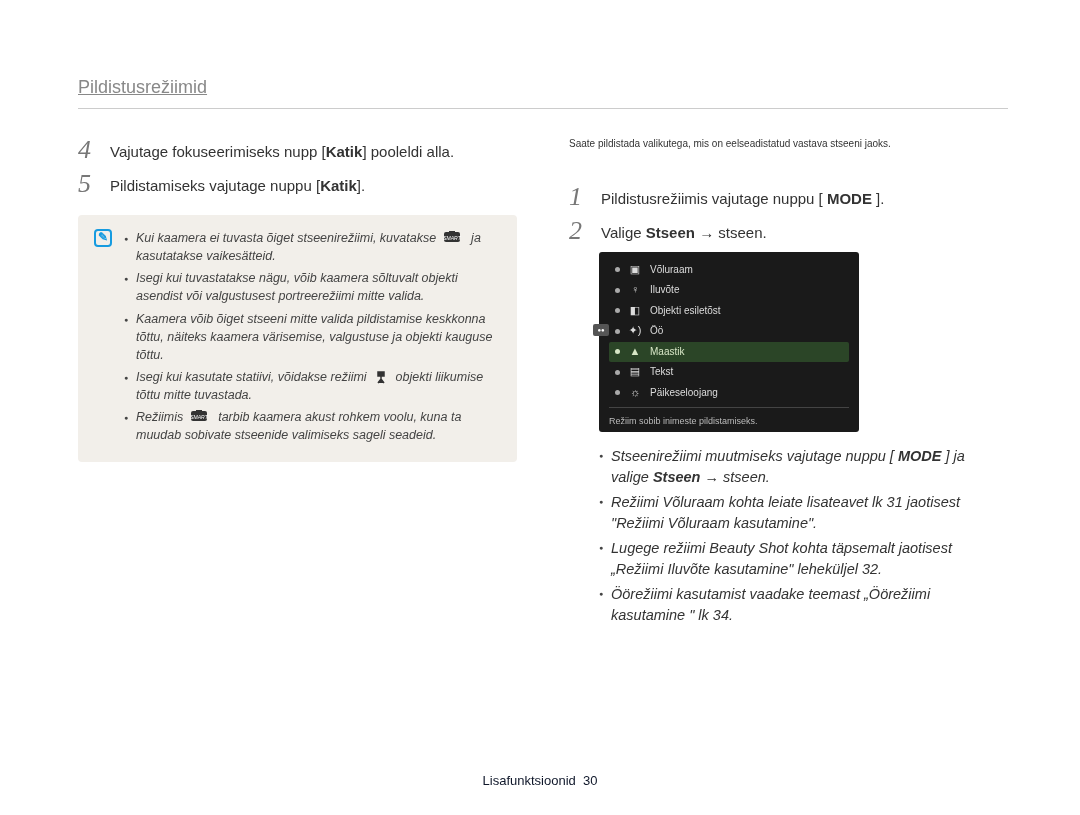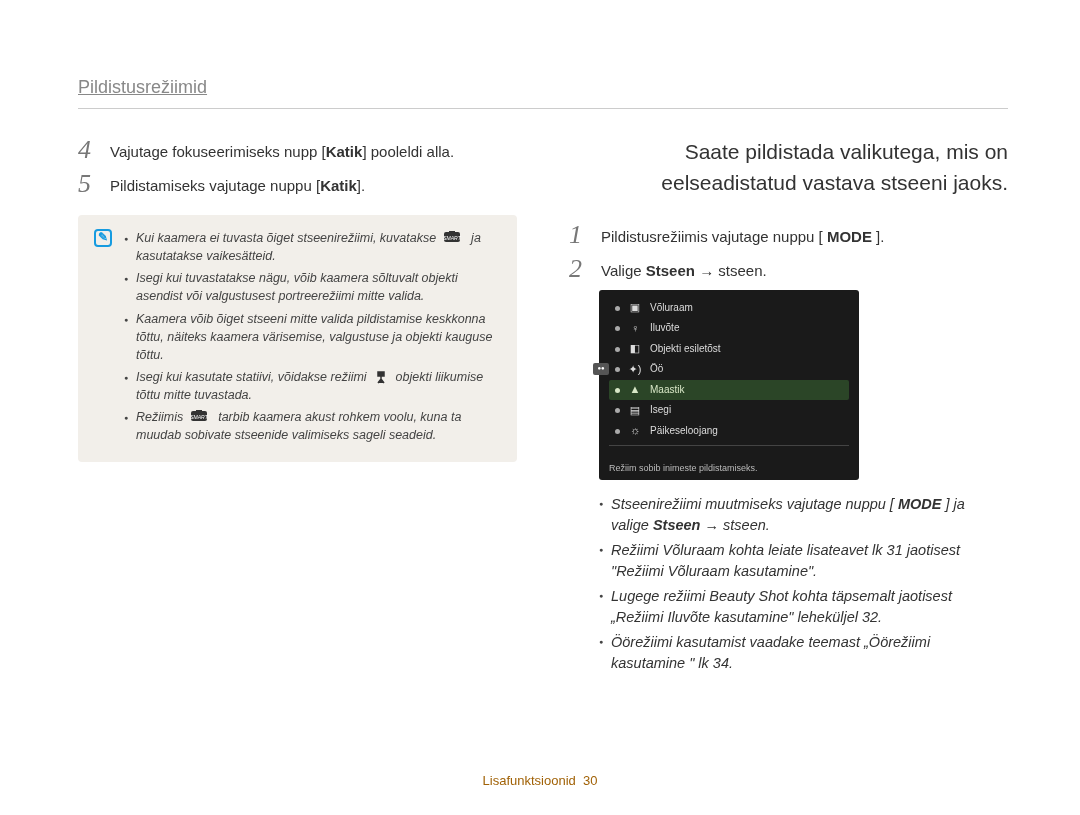--- a/index.html
+++ b/index.html
@@ -41,21 +41,21 @@
     min-width: 18px;
   }
   .step-body { flex: 1; padding-top: 4px; font-size: 15px;}
   .b { font-weight: bold; }
   .section-title {
     color: #169be0;
     font-size: 22px;
     font-weight: 400;
     margin-bottom: 8px;
   }
-  .intro { font-size: 21px; margin-bottom: 24px; text-align: right; }
+  .intro { font-size: 10px; margin-bottom: 32px; }
 
   .notebox {
     background: #f2efea;
     border-radius: 4px;
     padding: 14px 20px 14px 16px;
     display: flex;
     gap: 12px;
     margin-top: 18px;
     font-size: 12.5px;
     color: #444;
@@ -134,33 +134,33 @@
     width: 16px; height: 12px;
     background: #555; border-radius: 2px;
     display:flex; align-items:center; justify-content:center;
     font-size: 6px;
     color:#fff;
   }
   .lcd-hint {
     font-size: 9px;
     color: #bbb;
     border-top: 1px solid #444;
-    padding-top: 16px;
+    padding-top: 7px;
     margin-top: 4px;
   }
 
   .bullets { margin-left: 30px; padding-right: 6px; font-size: 14.5px; }
 
   .footer {
     position: absolute;
     bottom: 24px;
     left: 0; right: 0;
     text-align: center;
     font-size: 13px;
-    color: #a16207;
+    color: #0f172a;
   }
   .footer .pn { font-size: 13px; }
 </style>
 </head>
 <body>
 
 <div class="page-header">Pildistusrežiimid</div>
 
 <div class="cols">
 
@@ -258,21 +258,21 @@
           <span>Öö</span>
         </div>
         <div class="lcd-item selected">
           <span class="lcd-dot" style="background:#d7e6c6"></span>
           <span class="lcd-icon">▲</span>
           <span>Maastik</span>
         </div>
         <div class="lcd-item">
           <span class="lcd-dot"></span>
           <span class="lcd-icon">▤</span>
-          <span>Isegi</span>
+          <span>Tekst</span>
         </div>
         <div class="lcd-item">
           <span class="lcd-dot"></span>
           <span class="lcd-icon">☼</span>
           <span>Päikeseloojang</span>
         </div>
       </div>
       <div class="lcd-hint">Režiim sobib inimeste pildistamiseks.</div>
     </div>
 

